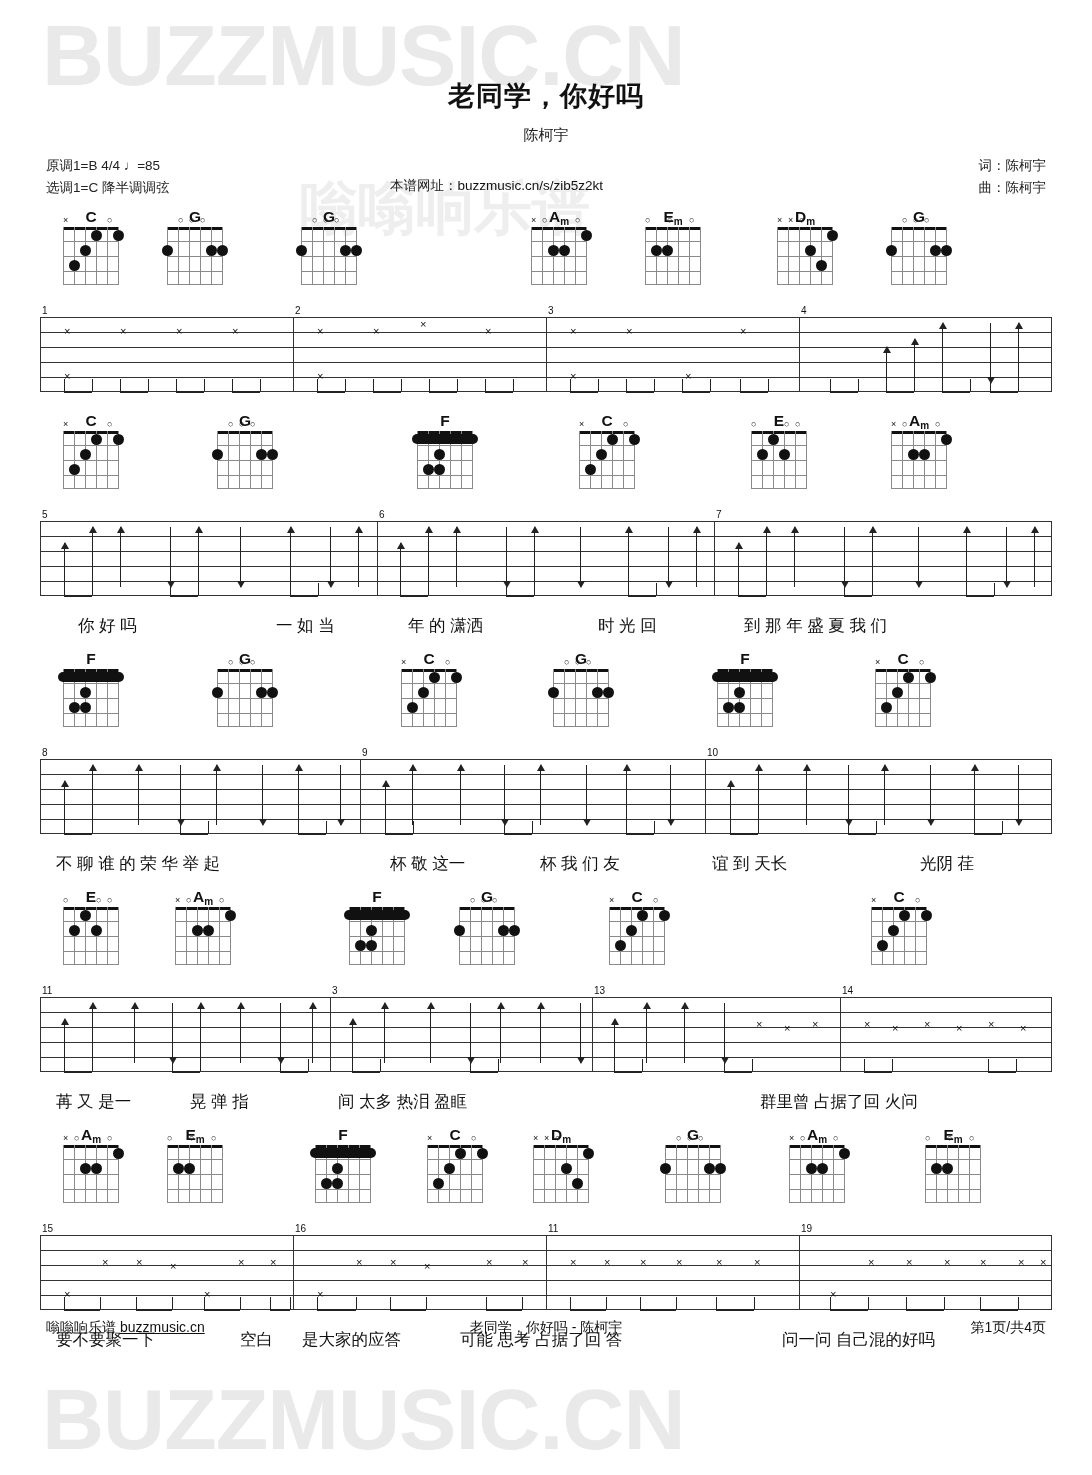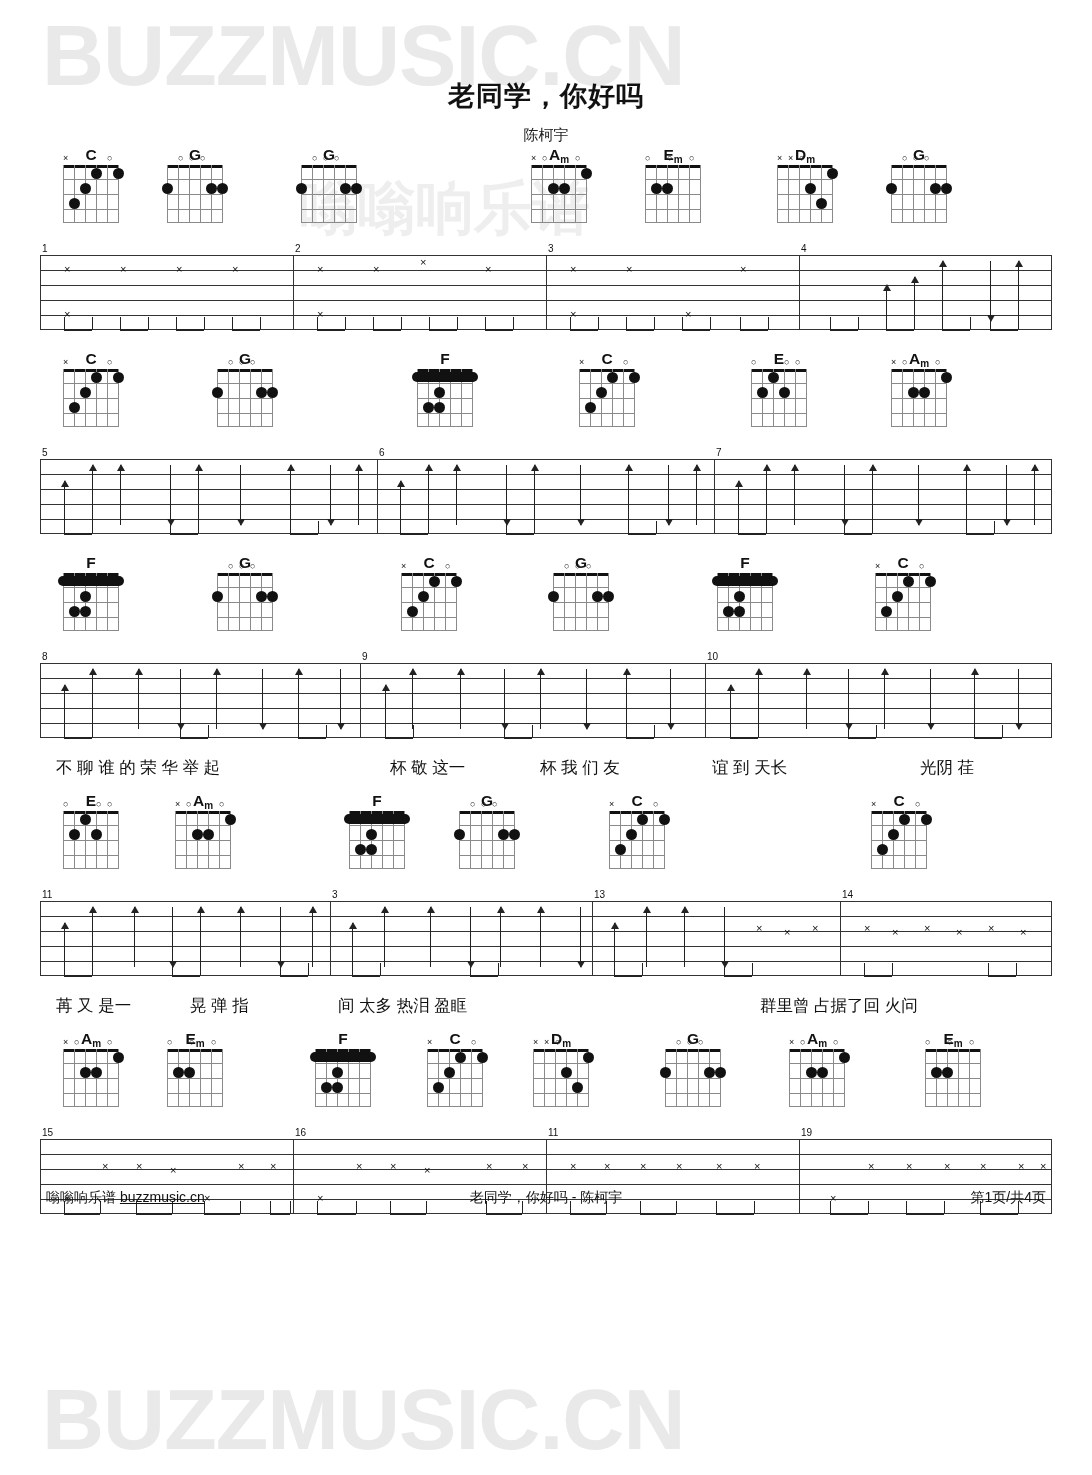--- a/index.html
+++ b/index.html
@@ -85,20 +85,33 @@
 
 <div class="wm wm-top">BUZZMUSIC.CN</div>
 <div class="wm wm-mid">嗡嗡响乐谱</div>
 <div class="wm wm-bot">BUZZMUSIC.CN</div>
 
 <div class="content">
 
   <h1 class="title">老同学，你好吗</h1>
   <div class="artist">陈柯宇</div>
 
+  <div class="meta">
+    <div class="left">
+      <div>原调1=B   4/4   ♩=85</div>
+      <div>选调1=C   降半调调弦</div>
+    </div>
+    <div class="center">
+      <span>本谱网址：</span><span class="url">buzzmusic.cn/s/zib5z2kt</span>
+    </div>
+    <div class="right">
+      <div>词：陈柯宇</div>
+      <div>曲：陈柯宇</div>
+    </div>
+  </div>
 
   <div class="system">
     <div class="chordrow">
       <div class="chordbox" style="left:54px">
         <div class="chordname"><span>C</span></div>
         <div class="grid">
             <div class="marks">
               <span style="left:0px">×</span>
               <span style="left:11px">&nbsp;</span>
               <span style="left:44px">○</span>
@@ -595,20 +608,27 @@
           <div class="stem" style="left:726px;top:62px"></div>
           <div class="beam" style="left:698px;top:74px;width:28px"></div>
         <div class="stem" style="left:804px;top:62px"></div>
           <div class="stem" style="left:832px;top:62px"></div>
           <div class="beam" style="left:804px;top:74px;width:28px"></div>
         <div class="stem" style="left:926px;top:62px"></div>
           <div class="stem" style="left:954px;top:62px"></div>
           <div class="beam" style="left:926px;top:74px;width:28px"></div>
       </div>
     </div>
+    <div class="lyrics">
+      <span class="ly" style="left:78px">你 好 吗</span>
+      <span class="ly" style="left:276px">一 如 当</span>
+      <span class="ly" style="left:408px">年 的 潇洒</span>
+      <span class="ly" style="left:598px">时 光 回</span>
+      <span class="ly" style="left:744px">到 那 年 盛    夏    我 们</span>
+    </div>
   </div>
 
   <div class="system">
     <div class="chordrow">
       <div class="chordbox" style="left:54px">
         <div class="chordname"><span>F</span></div>
         <div class="grid">
           <div class="gbox">
               <div class="nut"></div>
             <div class="fret" style="top:14px"></div>
@@ -1365,20 +1385,27 @@
           <div class="stem" style="left:828px;top:62px"></div>
           <div class="beam" style="left:790px;top:74px;width:38px"></div>
         <div class="stem" style="left:866px;top:62px"></div>
           <div class="stem" style="left:904px;top:62px"></div>
           <div class="beam" style="left:866px;top:74px;width:38px"></div>
         <div class="stem" style="left:940px;top:62px"></div>
           <div class="stem" style="left:978px;top:62px"></div>
           <div class="beam" style="left:940px;top:74px;width:38px"></div>
       </div>
     </div>
+    <div class="lyrics">
+      <span class="ly" style="left:56px">要不要聚一下</span>
+      <span class="ly" style="left:240px">空白</span>
+      <span class="ly" style="left:302px">是大家的应答</span>
+      <span class="ly" style="left:460px">可能    思考    占据了回    答</span>
+      <span class="ly" style="left:782px">问一问   自己混的好吗</span>
+    </div>
   </div>
 
   <div class="footer">
     <div class="fl">
       <span>嗡嗡响乐谱</span>
       <span class="u">buzzmusic.cn</span>
     </div>
     <div class="fc">老同学，你好吗 - 陈柯宇</div>
     <div class="fr">第1页/共4页</div>
   </div>

